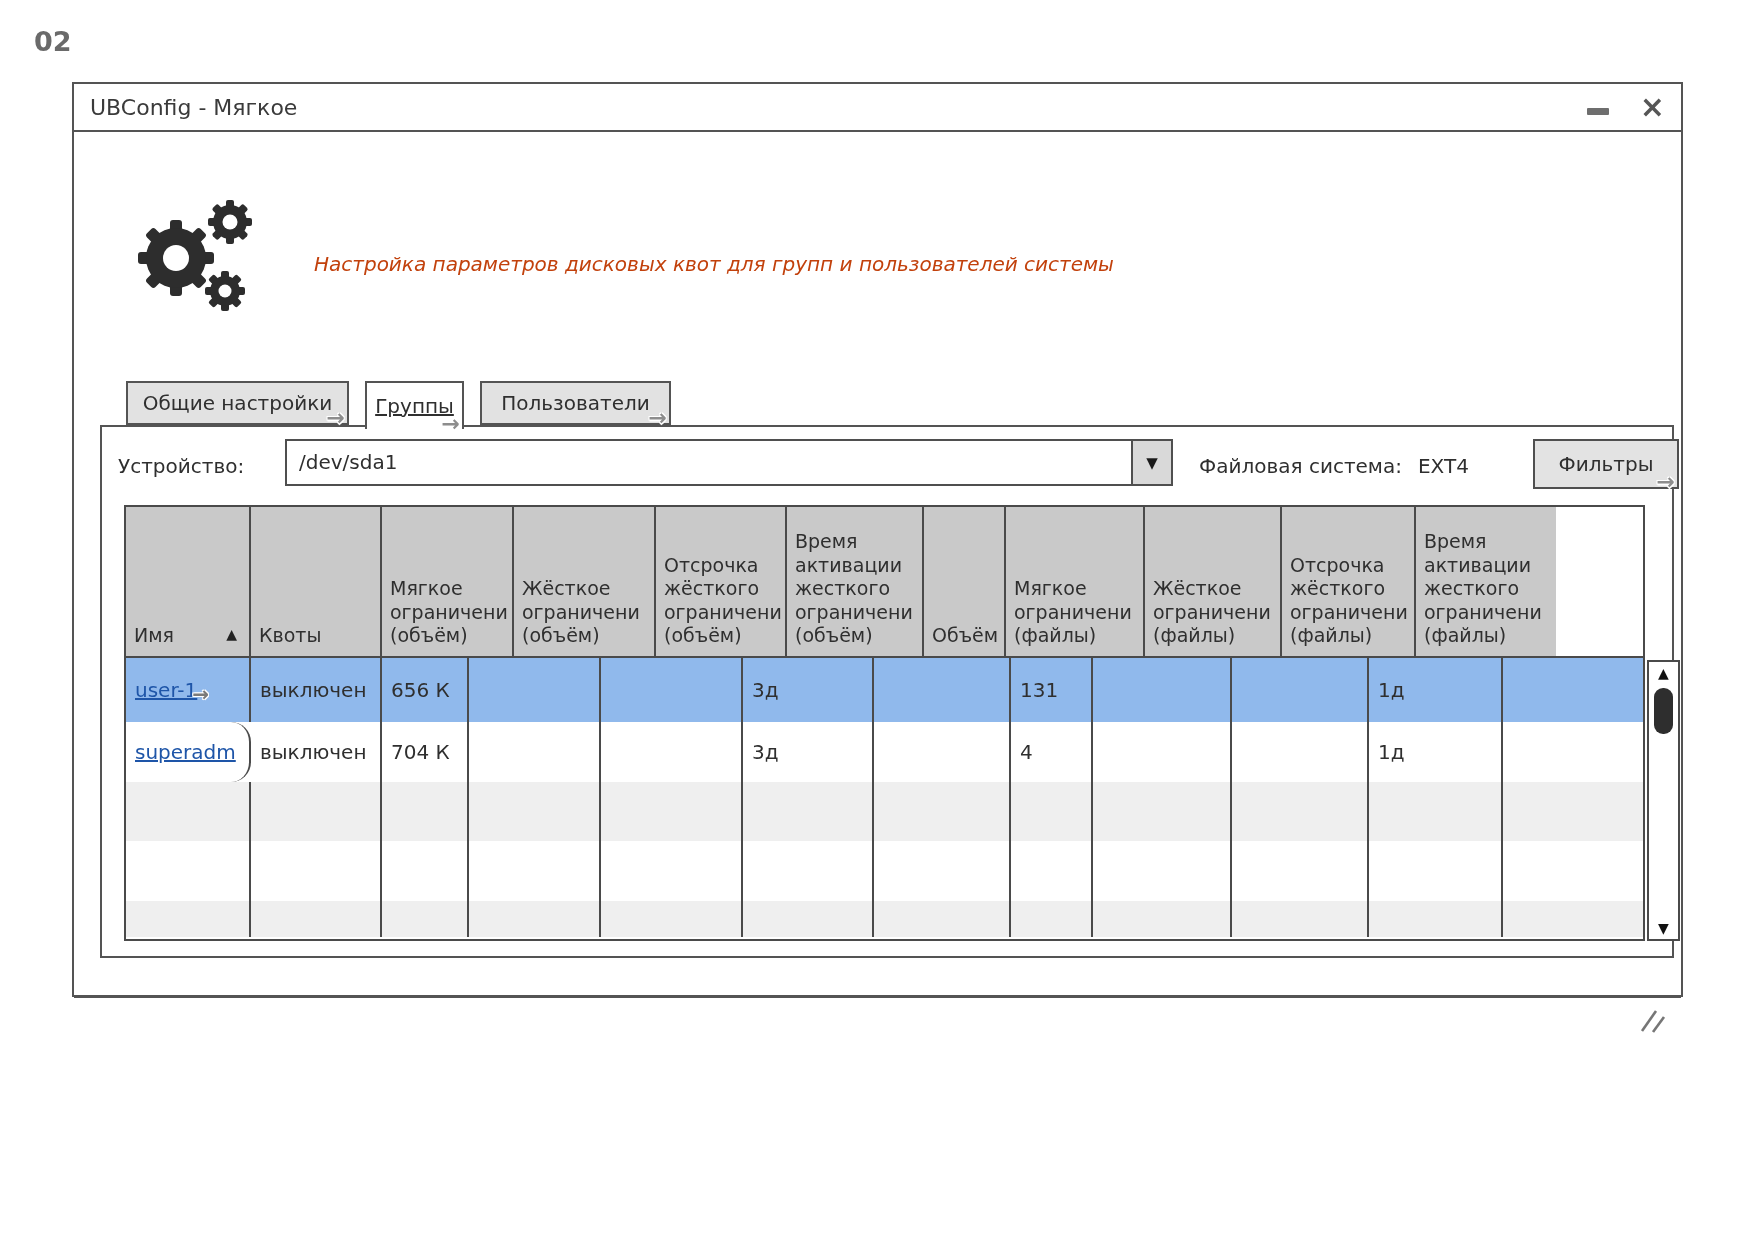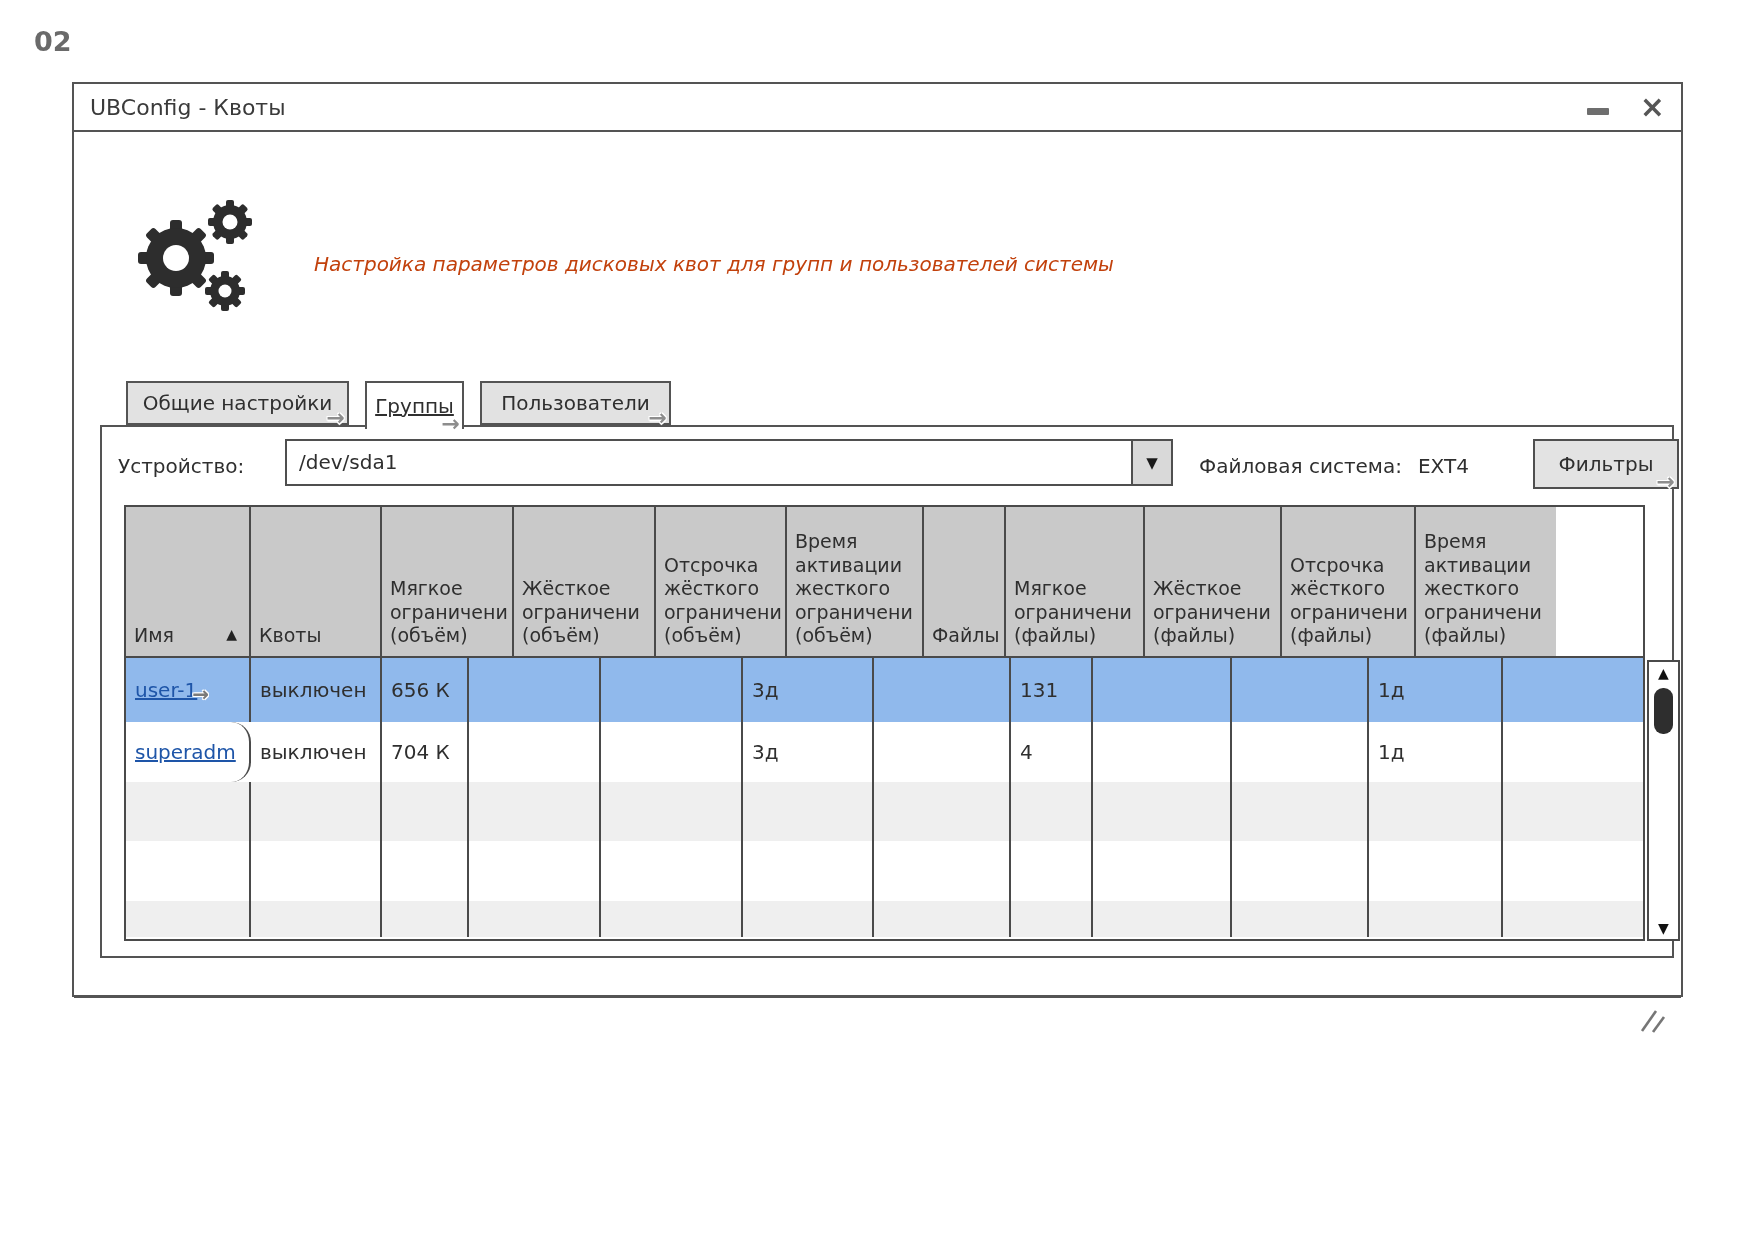--- a/index.html
+++ b/index.html
@@ -88,21 +88,21 @@
   .grip { position:absolute; right:14px; top:10px; }
 </style>
 </head>
 <body>
 
 <div class="page-label">02</div>
 
 <div class="window">
 
   <div class="titlebar">
-    <span class="title">UBConfig - Квоты</span>
+    <span class="title">UBConfig - Мягкое</span>
     <span class="controls">
       <span class="min-btn">
         <span class="min-glyph"></span>
       </span>
       <span class="close-btn"><span>×</span></span>
     </span>
   </div>
 
   <div class="win-body">
 
@@ -201,21 +201,21 @@
 (объём)</span>
               </div>
               <div class="hcell" style="flex: 0 0 137px;">
                 <span class="hlabel">Время
 активации
 жесткого
 ограничени
 (объём)</span>
               </div>
               <div class="hcell" style="flex: 0 0 82px;">
-                <span class="hlabel">Файлы</span>
+                <span class="hlabel">Объём</span>
               </div>
               <div class="hcell" style="flex: 0 0 139px;">
                 <span class="hlabel">Мягкое
 ограничени
 (файлы)</span>
               </div>
               <div class="hcell" style="flex: 0 0 137px;">
                 <span class="hlabel">Жёсткое
 ограничени
 (файлы)</span>

